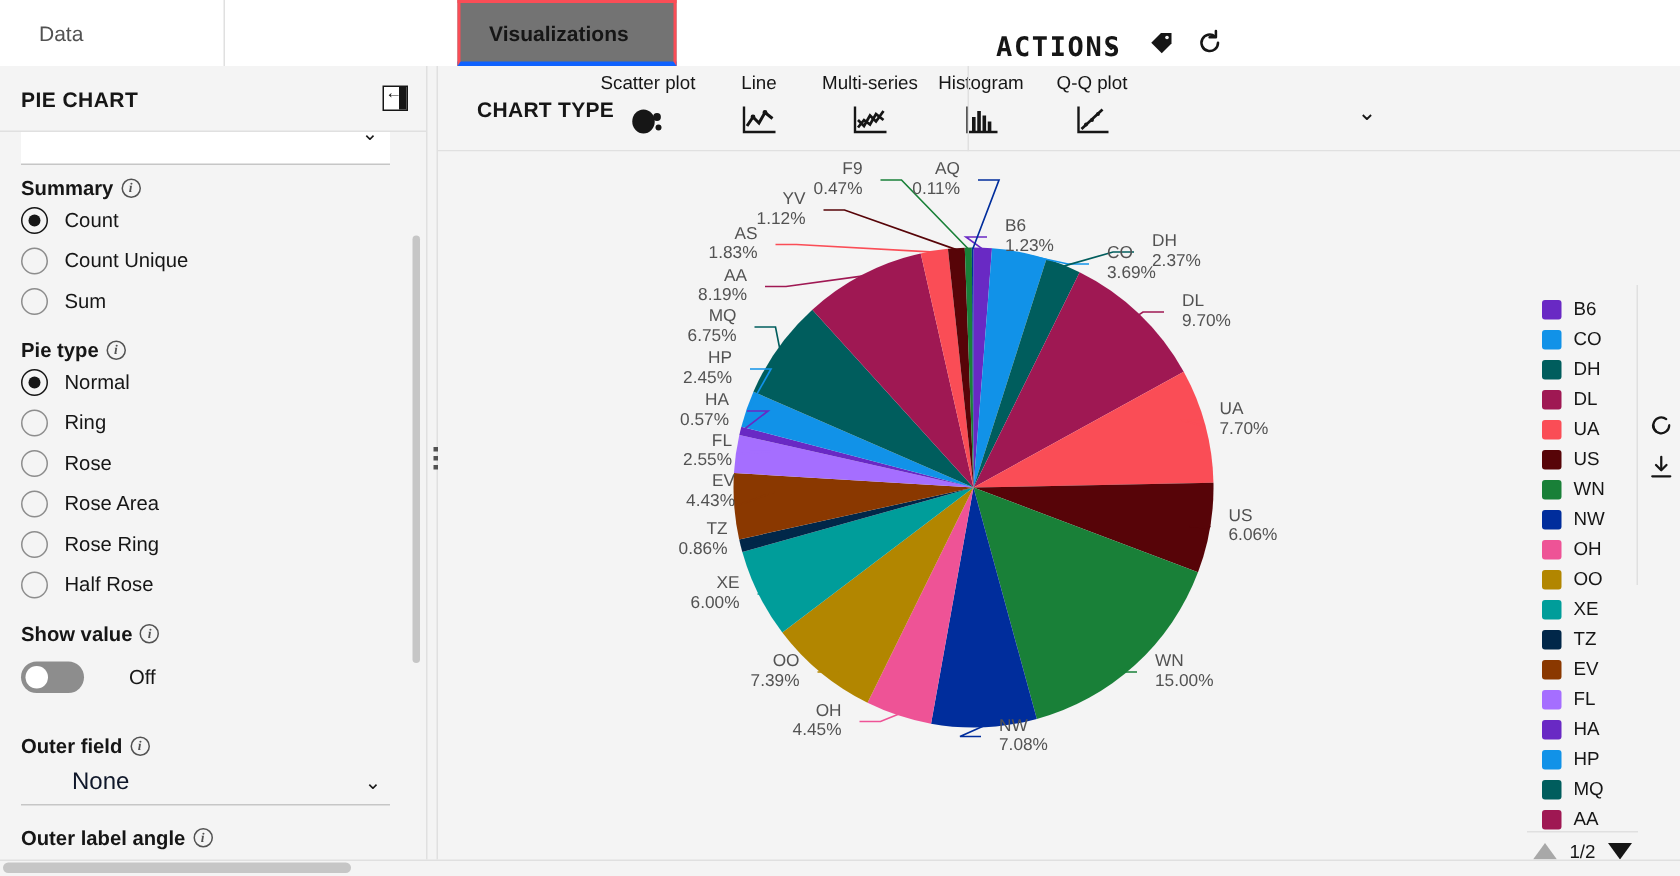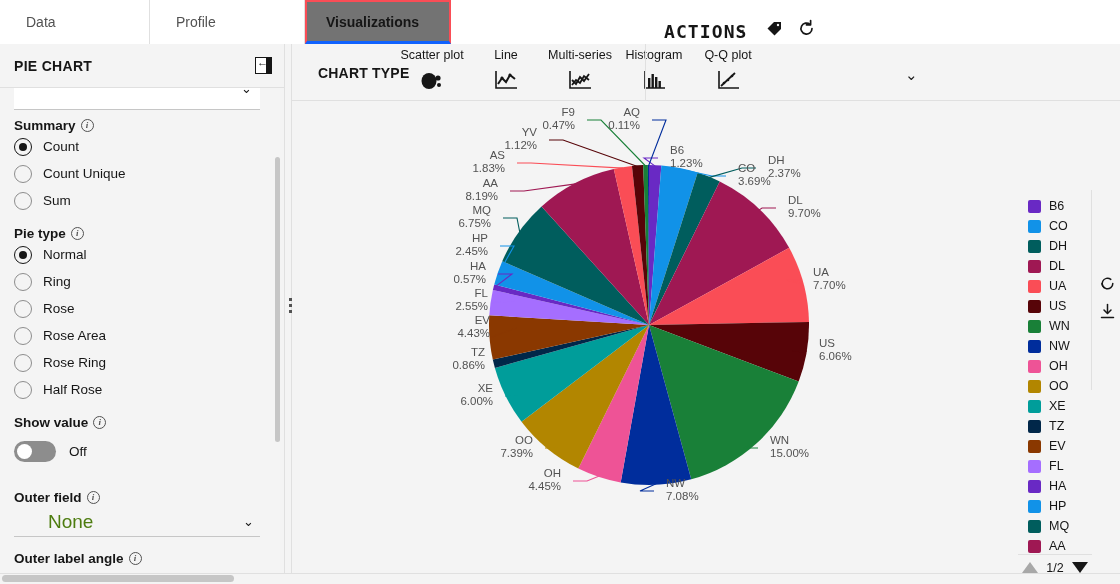--- a/index.html
+++ b/index.html
@@ -58,30 +58,30 @@
     width: 18px; height: 18px; border-radius: 50%; border: 1.3px solid #8d8d8d;
     background: #f4f4f4; flex: 0 0 auto; position: relative;
   }
   .radio.on { border-color: #161616; }
   .radio.on::after {
     content:""; position:absolute; left:4px; top:4px; width:8px; height:8px;
     border-radius:50%; background:#161616;
   }
   .radio-lbl { font-size: 13.5px; color: #161616; }
 
-  .toggle-row { display:flex; align-items:center; gap: 13px; height: 30px; }
+  .toggle-row { display:flex; align-items:center; gap: 30px; height: 30px; }
   .toggle { width: 42px; height: 21px; border-radius: 11px; background: #8d8d8d; position: relative; }
   .toggle::after { content:""; position:absolute; left:3px; top:3px; width:15px; height:15px; border-radius:50%; background:#fff; }
   .toggle-lbl { font-size: 13.5px; color: #161616; }
 
   .sel-row {
     height: 30px; border-bottom: 1px solid #c6c6c6; display: flex; align-items: center;
     justify-content: space-between; padding: 0 6px 0 34px; margin-top: 2px;
   }
-  .sel-val { font-size: 19px; color: #4d7c0f; }
+  .sel-val { font-size: 16px; color: #0f172a; }
   .sel-chev { font-size: 13px; color: #161616; }
 
   .lscroll { position:absolute; right:10px; top:113px; width:5px; height:285px; background:#c6c6c6; border-radius:3px; }
 
   
   .splitter { position:absolute; left:284px; top:44px; width:8px; height:540px; background:#f4f4f4; border-left:1px solid #e0e0e0; border-right:1px solid #e0e0e0;}
   .grip { position:absolute; left:289px; top:298px; width:3px; height:17px; }
   .grip i { display:block; width:3px; height:3px; background:#525252; margin-bottom:3px; }
 
   
@@ -125,23 +125,20 @@
   .hscroll-thumb { position:absolute; left:2px; bottom:2px; width:232px; height:7px; background:#c6c6c6; border-radius:4px; }
 </style>
 </head>
 <body>
 
 <div id="app">
 
   <div class="tabbar">
     <div class="tab t-data">
       <span>Data</span>
-    </div>
-    <div class="tab t-profile">
-      <span>Profile</span>
     </div>
     <div class="tab t-viz">
       <span>Visualizations</span>
     </div>
   </div>
 
   <div class="lpanel">
     <div class="lpanel-head">
       <span class="lpanel-title">PIE CHART</span>
       <span class="collapse-ic"></span>

